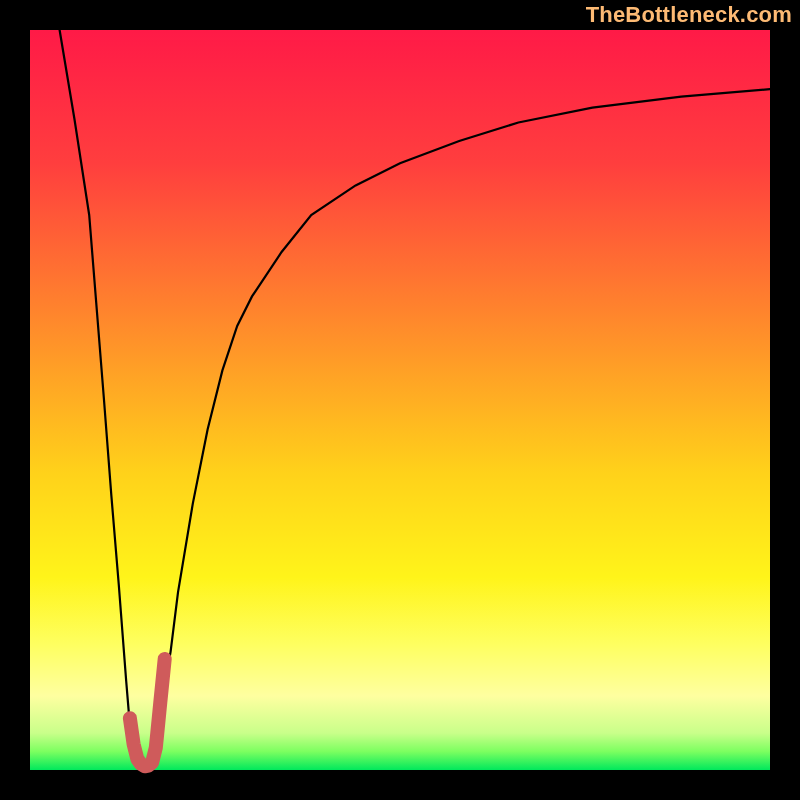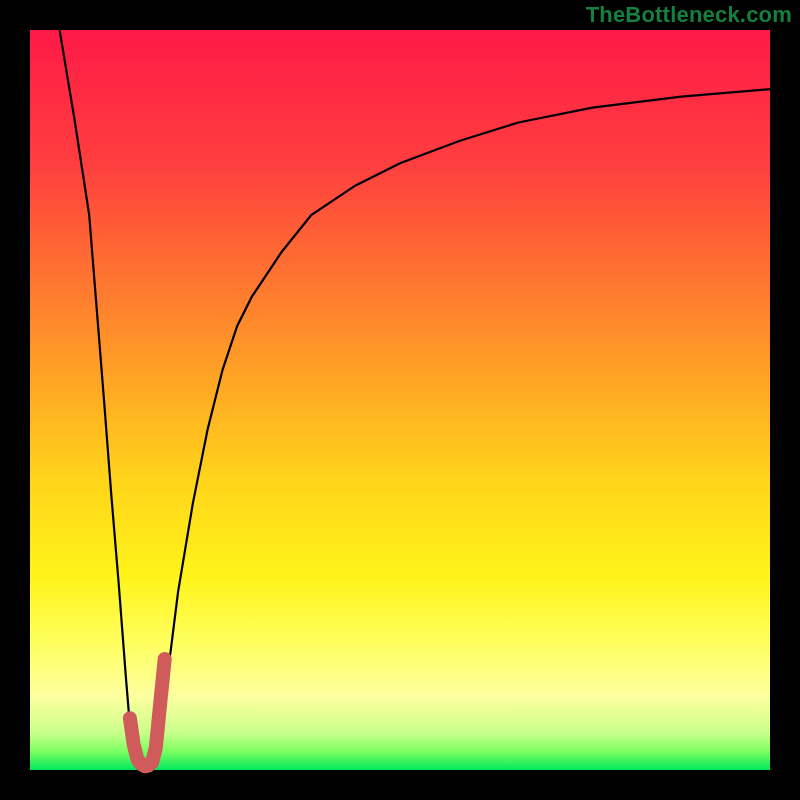--- a/index.html
+++ b/index.html
@@ -20,21 +20,21 @@
     position: absolute;
     left: 0;
     top: 0;
   }
   .watermark {
     position: absolute;
     top: 2px;
     right: 8px;
     font-family: Arial, Helvetica, sans-serif;
     font-size: 22px;
-    color: #15803d;
+    color: #fdba74;
     font-weight: 600;
     letter-spacing: 0.2px;
   }
 </style>
 </head>
 <body>
 
 <div class="stage">
 
   <svg viewBox="0 0 800 800" width="800" height="800">

